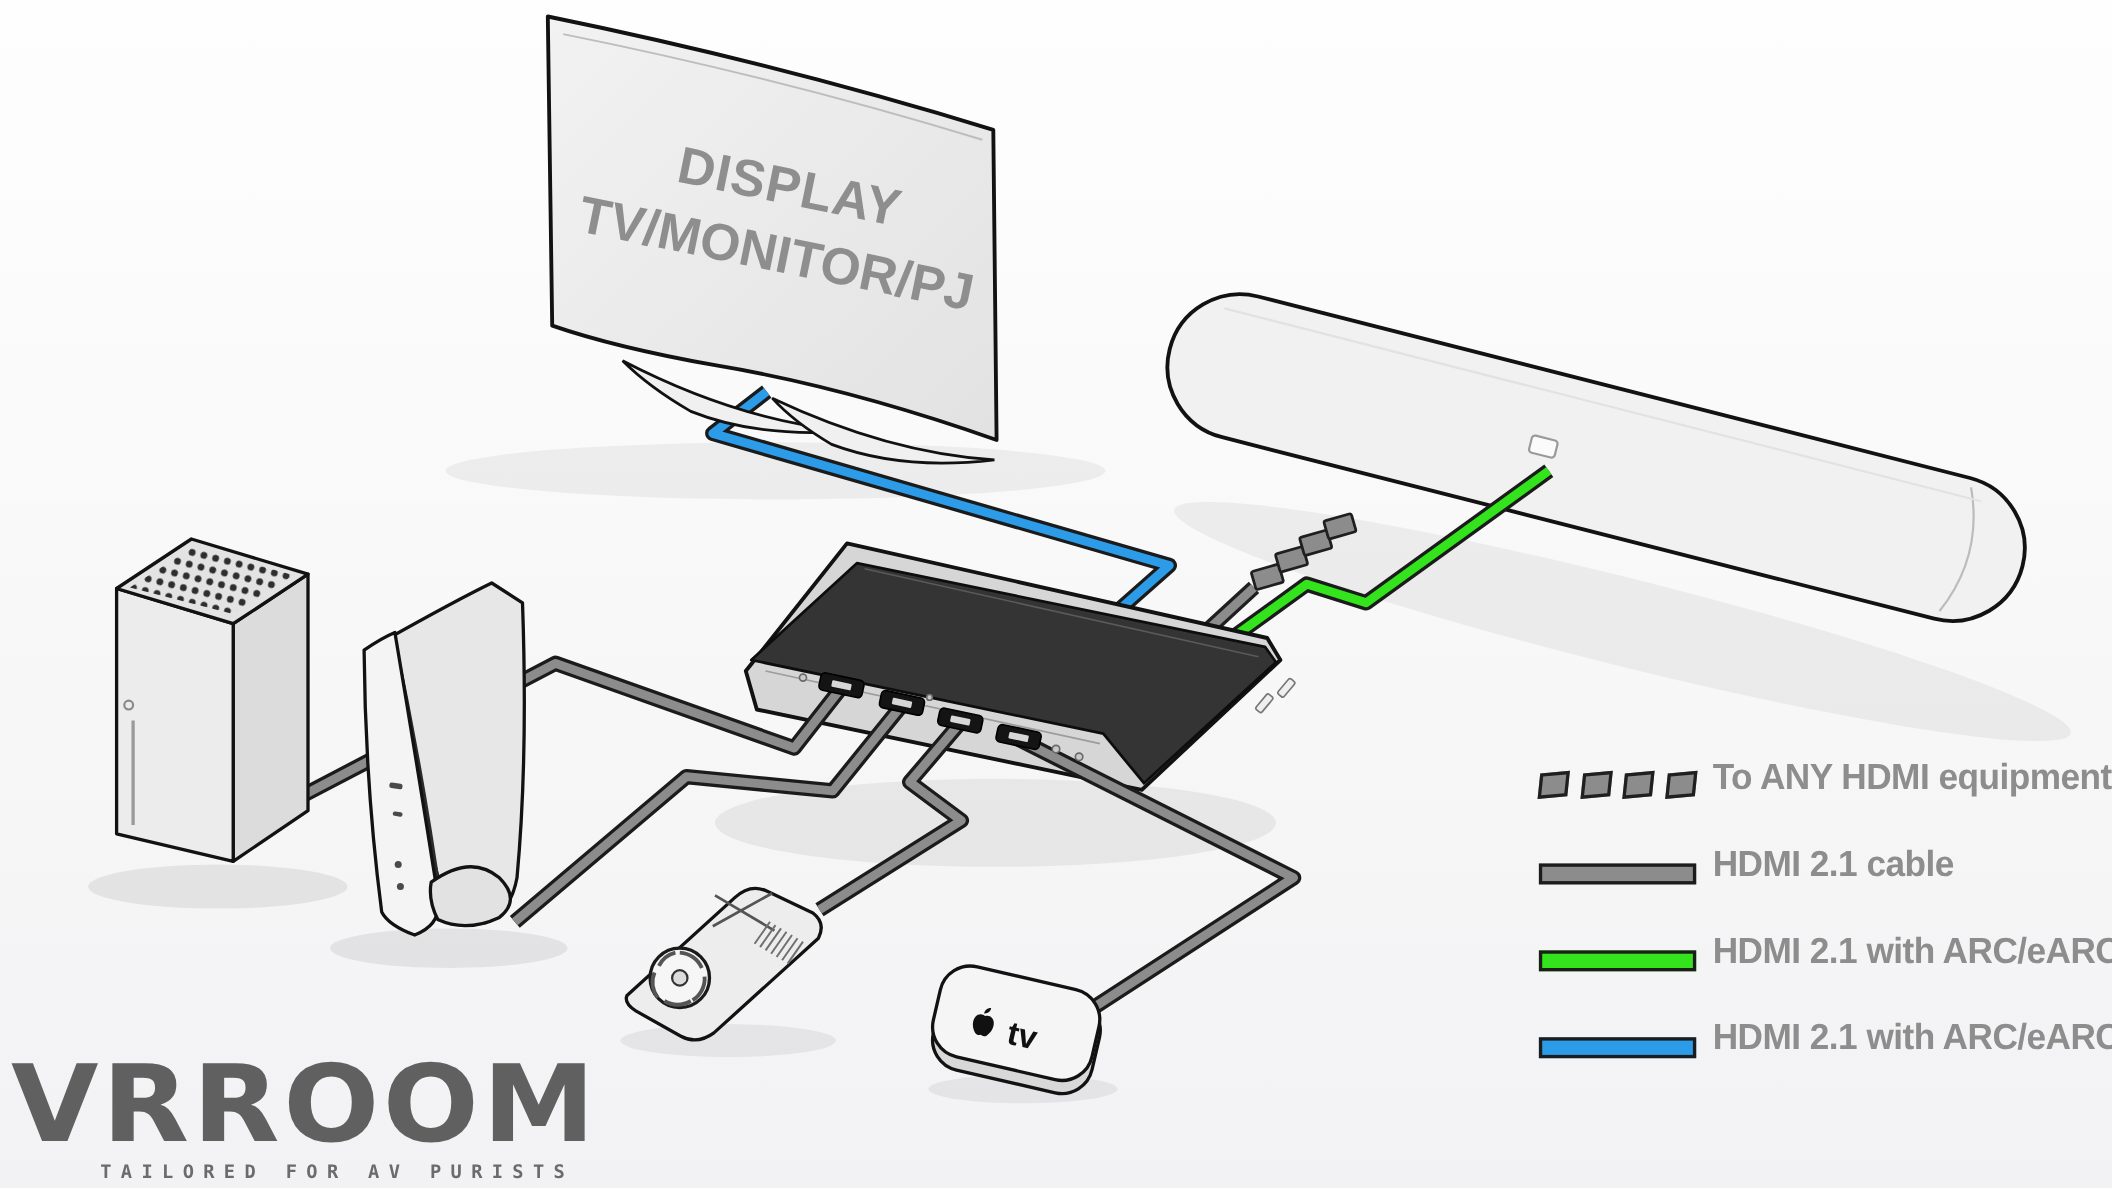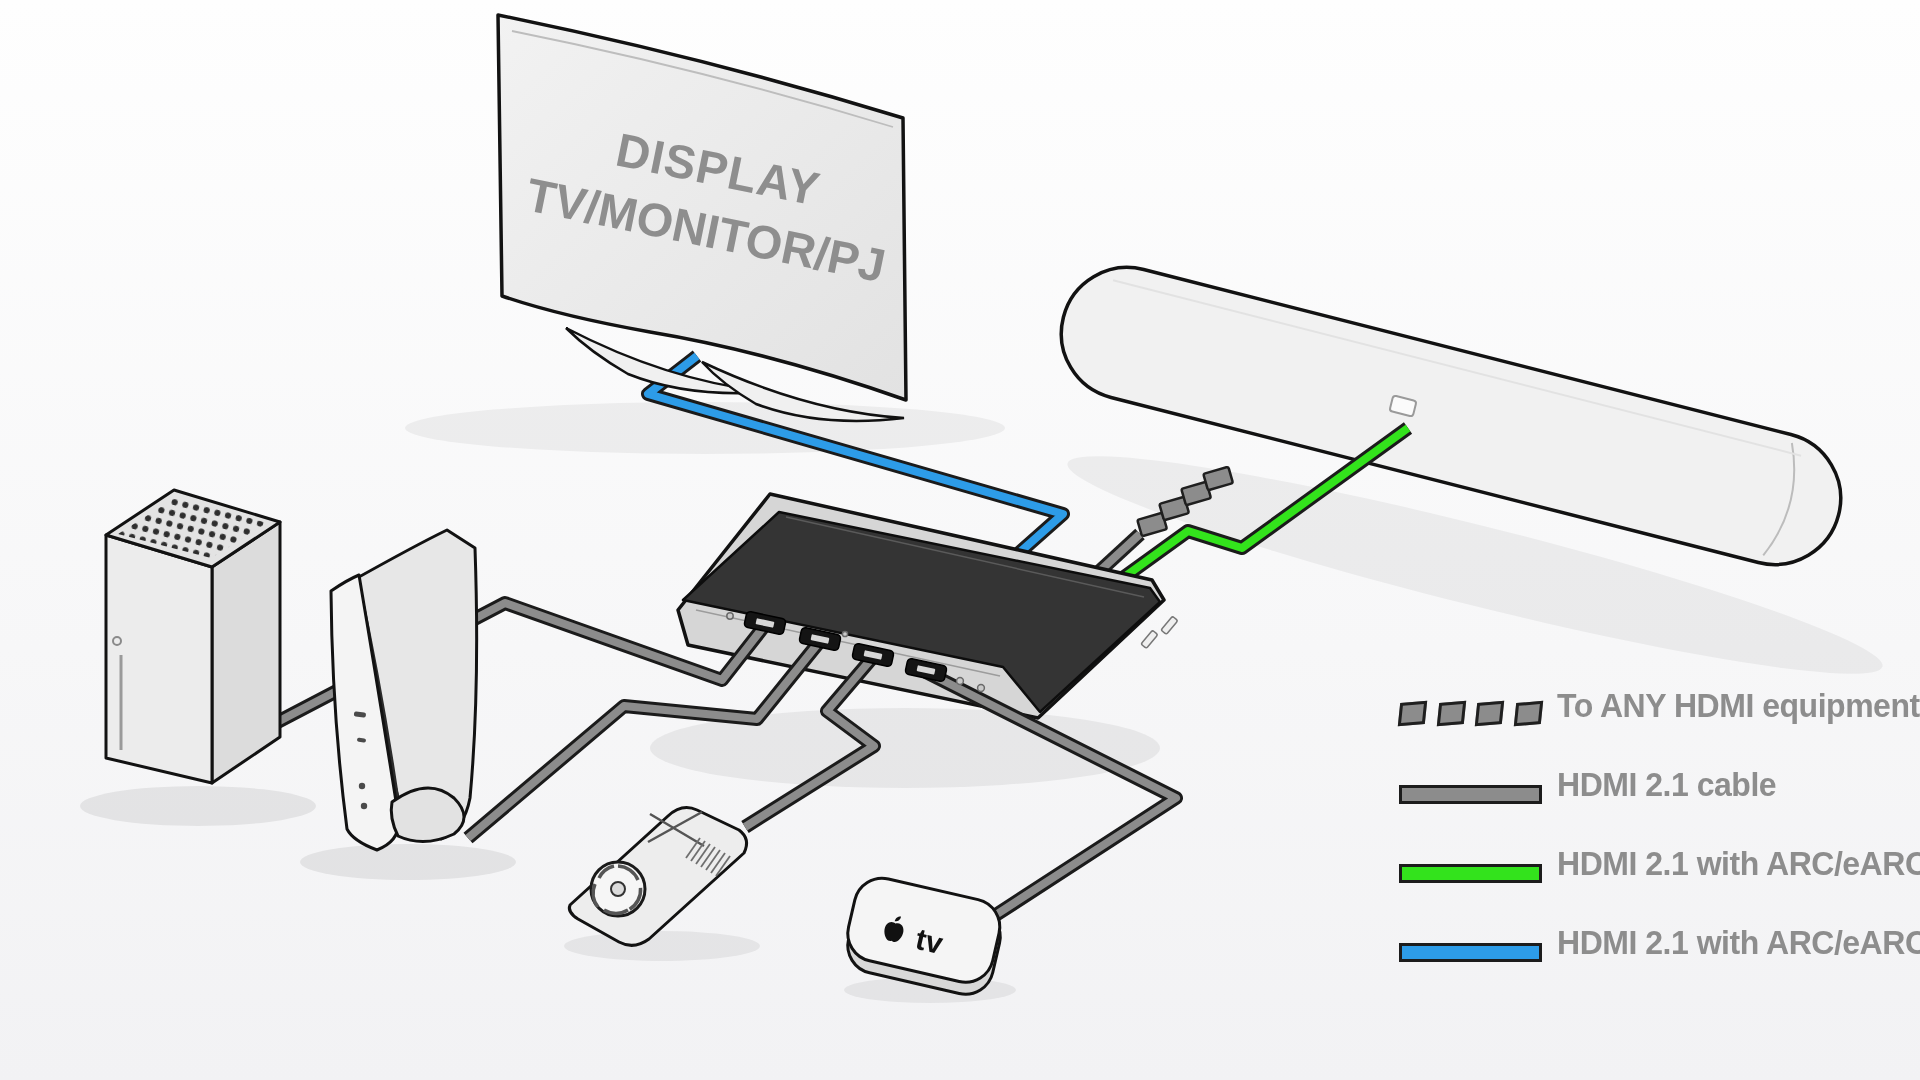--- a/index.html
+++ b/index.html
@@ -223,14 +223,18 @@
   <div class="lrow" style="top:843px">
     <span class="sw solid green"></span>
     <span class="ltext">HDMI 2.1 with ARC/eARC</span>
   </div>
   <div class="lrow" style="top:922px">
     <span class="sw solid blue"></span>
     <span class="ltext">HDMI 2.1 with ARC/eARC</span>
   </div>
 </div>
 
-
+<div class="logo">
+  <div class="logo-word">VRROOM</div>
+  <div class="logo-tag">TAILORED FOR AV PURISTS</div>
 </div>
 
+</div>
+
 </body></html>

